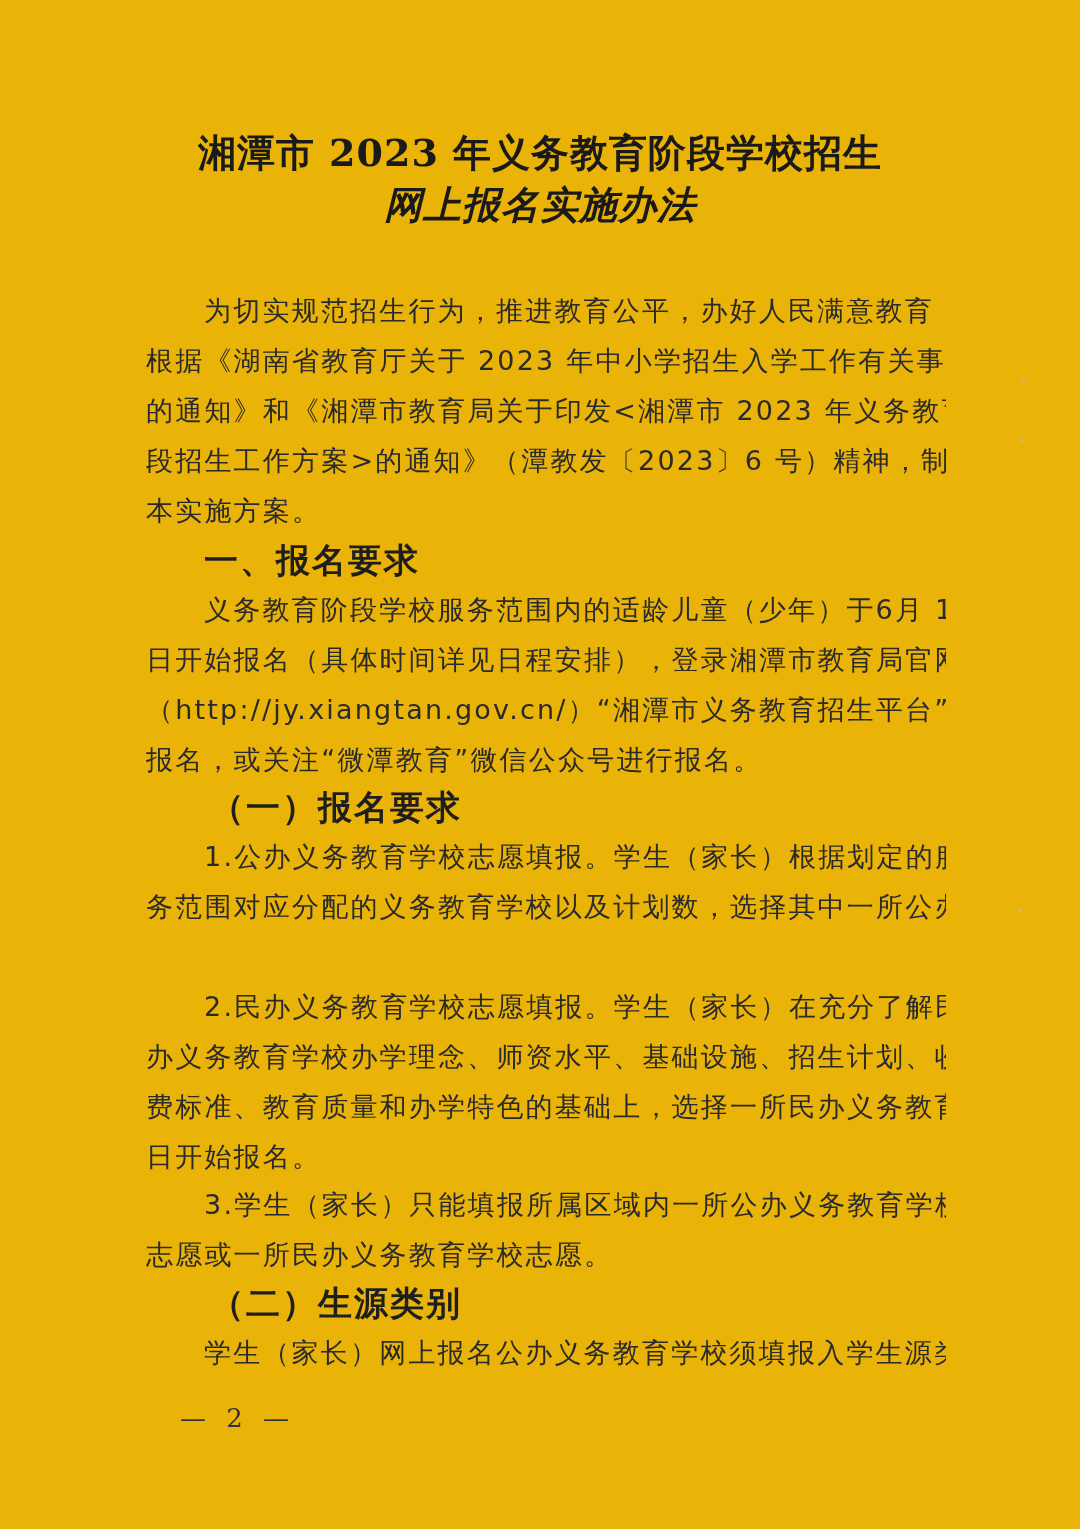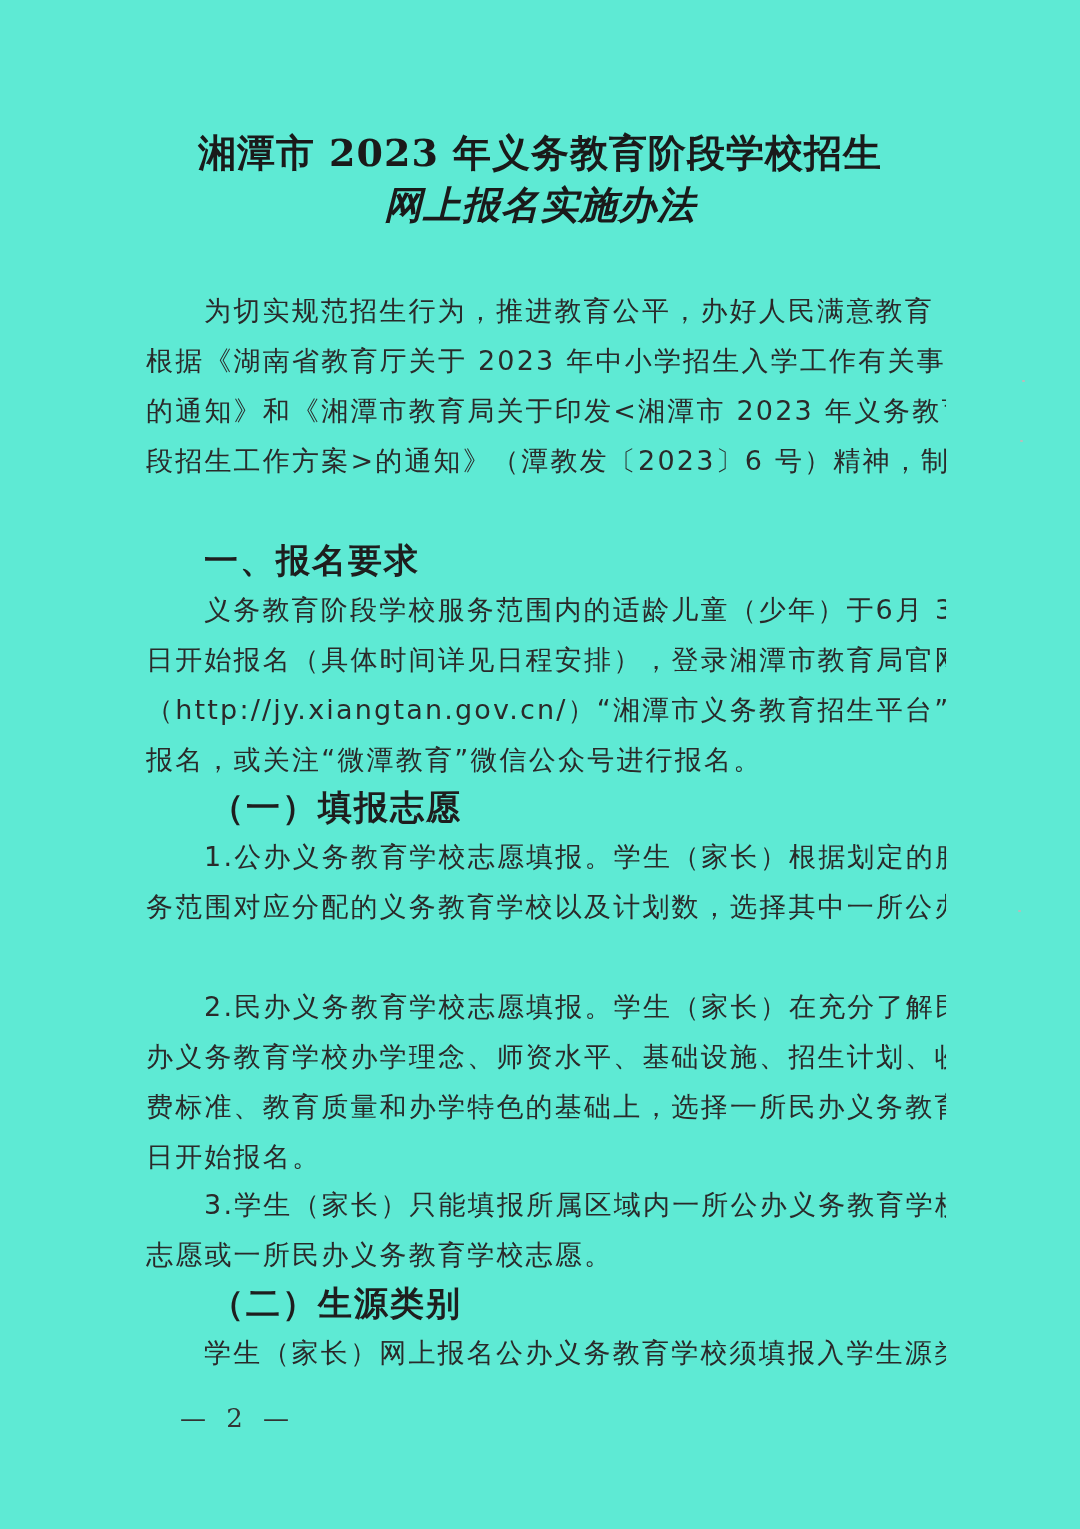--- a/index.html
+++ b/index.html
@@ -1,21 +1,21 @@
 <!DOCTYPE html>
 <html><head>
 <meta charset="utf-8">
 <style>
   html, body { margin: 0; padding: 0; background: #ffffff; }
   body {
     width: 1080px; height: 1529px; position: relative; overflow: hidden;
     font-family: "DejaVu Serif", "Liberation Serif", serif;
     color: #222222;
   }
-  .page { position: absolute; left: 0; top: 0; width: 1080px; height: 1529px; background: #5eead4; }
+  .page { position: absolute; left: 0; top: 0; width: 1080px; height: 1529px; background: #eab308; }
   .title {
     position: absolute; left: 0; width: 1080px; text-align: center;
     font-family: "DejaVu Serif", "Liberation Serif", serif;
     font-weight: bold; font-size: 38px; color: #1a1a1a; letter-spacing: 1px;
   }
   .title.l1 { top: 128px; }
   .title.l2 { top: 180px; font-style: italic; }
   .body-text {
     position: absolute; left: 146px; width: 800px;
     font-family: "DejaVu Sans", "Liberation Sans", sans-serif;
@@ -45,32 +45,33 @@
 <div class="page">
 
   <div class="title l1">湘潭市 2023 年义务教育阶段学校招生</div>
   <div class="title l2">网上报名实施办法</div>
 
   <div class="body-text" style="top:286px;">
     <span class="line indent">为切实规范招生行为，推进教育公平，办好人民满意教育，</span>
     <span class="line justify">根据《湖南省教育厅关于 2023 年中小学招生入学工作有关事项</span>
     <span class="line justify">的通知》和《湘潭市教育局关于印发&lt;湘潭市 2023 年义务教育阶</span>
     <span class="line justify">段招生工作方案&gt;的通知》（潭教发〔2023〕6 号）精神，制定</span>
+    <span class="line">本实施方案。</span>
   </div>
 
   <div class="heading" style="top:535px;">一、报名要求</div>
 
   <div class="body-text" style="top:585px;">
-    <span class="line indent">义务教育阶段学校服务范围内的适龄儿童（少年）于6月 3</span>
+    <span class="line indent">义务教育阶段学校服务范围内的适龄儿童（少年）于6月 1</span>
     <span class="line justify">日开始报名（具体时间详见日程安排），登录湘潭市教育局官网</span>
     <span class="line justify">（http://jy.xiangtan.gov.cn/）“湘潭市义务教育招生平台”进行</span>
     <span class="line">报名，或关注“微潭教育”微信公众号进行报名。</span>
   </div>
 
-  <div class="heading sub" style="top:782px;">（一）填报志愿</div>
+  <div class="heading sub" style="top:782px;">（一）报名要求</div>
 
   <div class="body-text" style="top:832px;">
     <span class="line indent">1.公办义务教育学校志愿填报。学生（家长）根据划定的服</span>
     <span class="line justify">务范围对应分配的义务教育学校以及计划数，选择其中一所公办</span>
   </div>
 
   <div class="body-text" style="top:982px;">
     <span class="line indent">2.民办义务教育学校志愿填报。学生（家长）在充分了解民</span>
     <span class="line justify">办义务教育学校办学理念、师资水平、基础设施、招生计划、收</span>
     <span class="line justify">费标准、教育质量和办学特色的基础上，选择一所民办义务教育</span>

